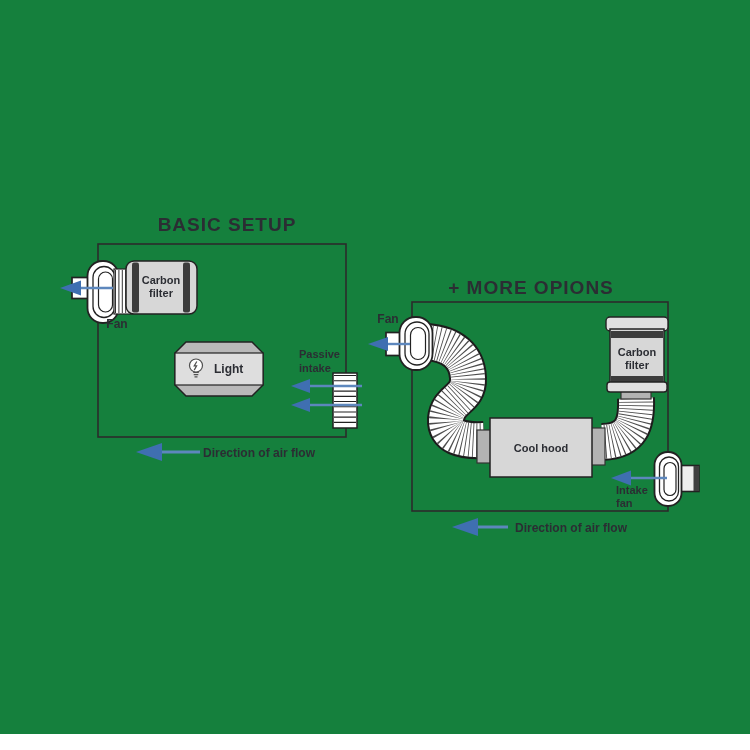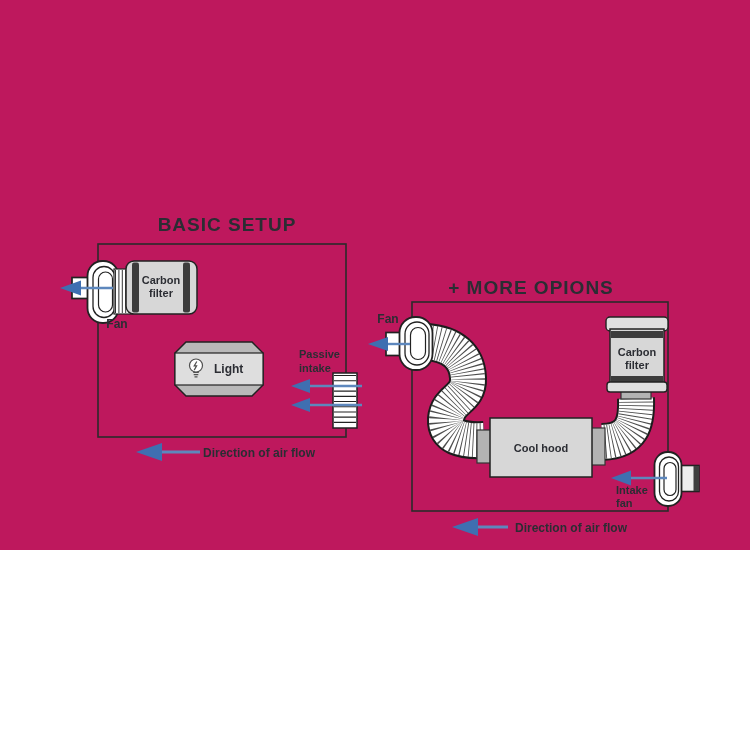--- a/index.html
+++ b/index.html
@@ -1,19 +1,19 @@
 <!DOCTYPE html>
 <html><head>
 <meta charset="utf-8">
 <style>
   html,body{margin:0;padding:0;background:#ffffff;}
   #stage{
     position:relative;
-    width:750px;height:550px;
-    background:#be185d;
+    width:750px;height:734px;
+    background:#15803d;
     font-family:"Liberation Sans", sans-serif;
     overflow:hidden;
   }
   svg text{
     font-family:"Liberation Sans", sans-serif;
     fill:#2b2d33;
     font-weight:bold;
   }
   .title-text{font-size:19px;letter-spacing:1px;}
   .label-sm{font-size:12px;}

